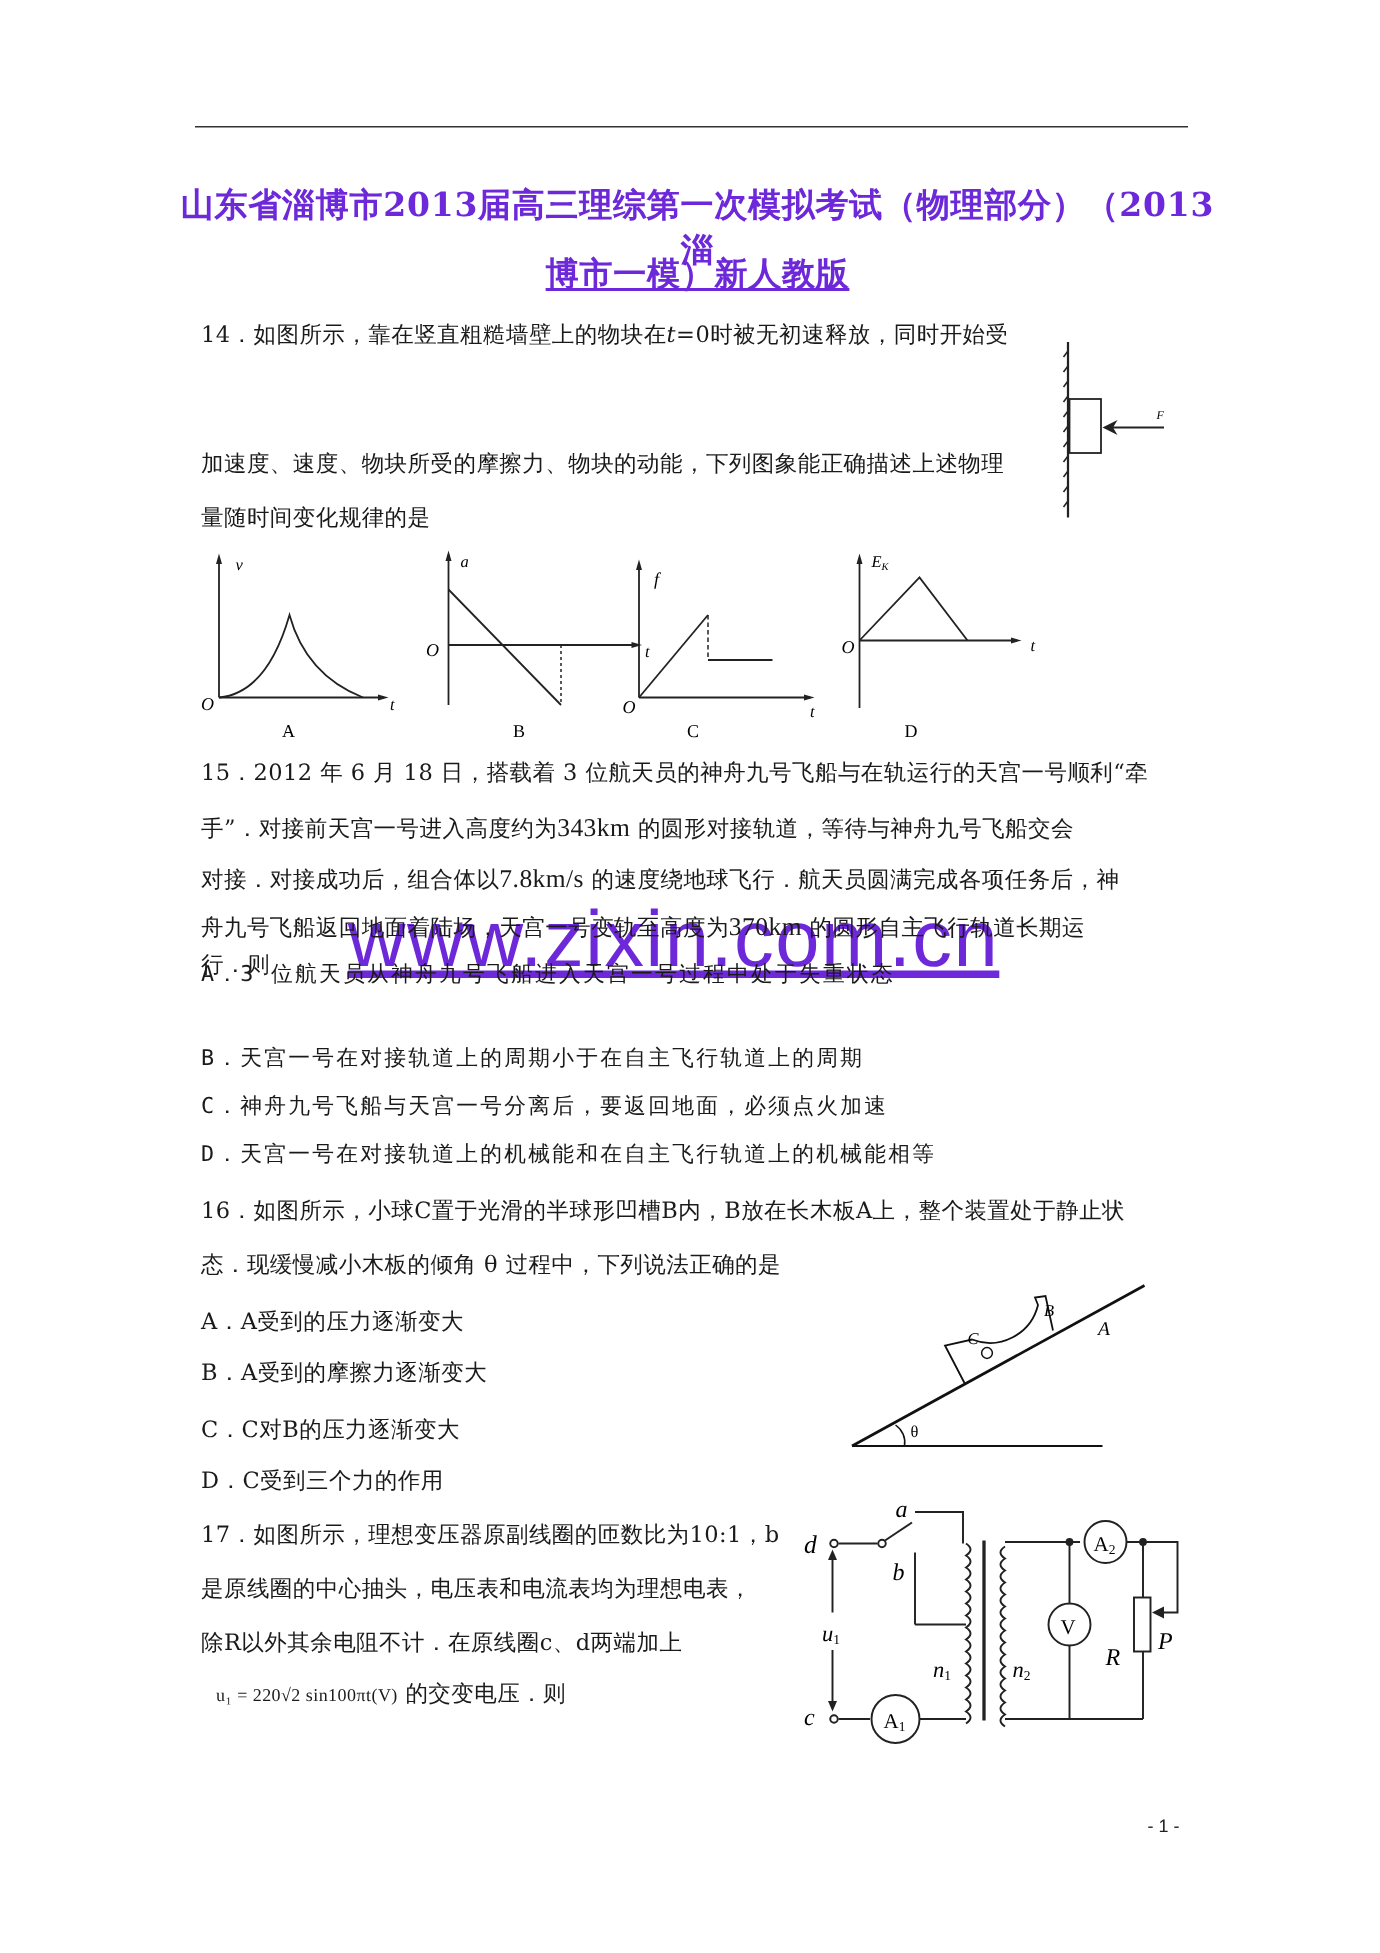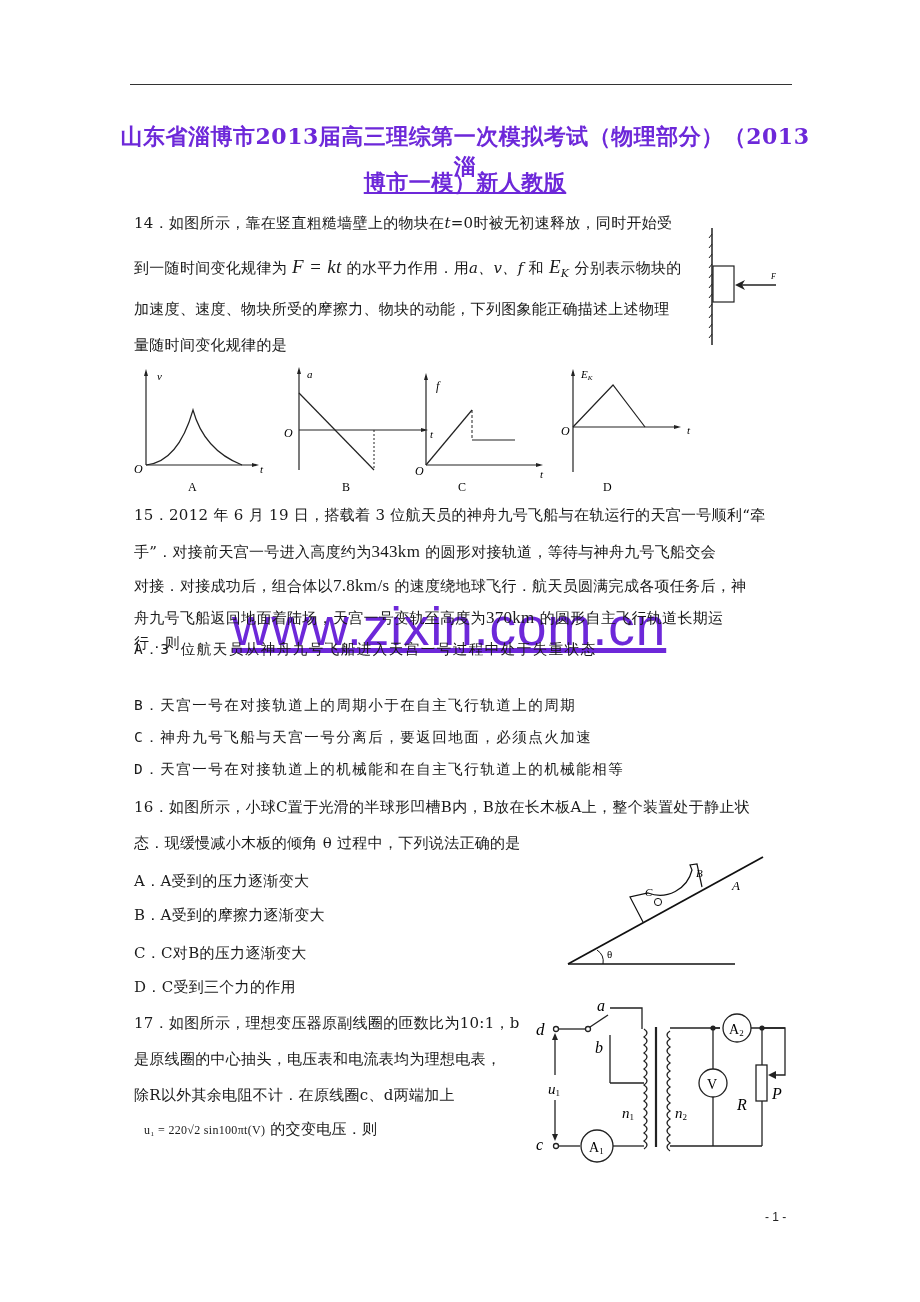--- a/index.html
+++ b/index.html
@@ -29,28 +29,20 @@
 <div class="watermark">www.zixin.com.cn</div>
 
 <div class="content">
   <div class="top-rule"></div>
   <div class="title t1">山东省淄博市2013届高三理综第一次模拟考试（物理部分）（2013淄</div>
   <div class="title t2">博市一模）新人教版</div>
 
   <div class="line" style="top:214px">
     <span>14．如图所示，靠在竖直粗糙墙壁上的物块在</span><span class="it">t</span><span>=0时被无初速释放，同时开始受</span>
   </div>
-  <div class="line" style="top:256px">
-    <span>到一随时间变化规律为</span>
-    <span class="math">F = kt</span>
-    <span>的水平力作用．用</span><span class="it">a、v、f</span>
-    <span>和</span>
-    <span class="math">E</span><span class="sub">K</span>
-    <span>分别表示物块的</span>
-  </div>
   <div class="line" style="top:300px">加速度、速度、物块所受的摩擦力、物块的动能，下列图象能正确描述上述物理</div>
   <div class="line" style="top:336px">量随时间变化规律的是</div>
 
   <svg style="left:690px;top:220px" width="120" height="130">
     <line x1="22" y1="8" x2="22" y2="125" stroke="#222" stroke-width="1.5"></line>
     <g stroke="#222" stroke-width="1">
       <line x1="22" y1="14" x2="19" y2="18"></line>
         <line x1="22" y1="24" x2="19" y2="28"></line>
         <line x1="22" y1="34" x2="19" y2="38"></line>
       <line x1="22" y1="44" x2="19" y2="48"></line>
@@ -112,21 +104,21 @@
     <polygon points="23,9 21,16 25,16" fill="#222"></polygon>
     <line x1="23" y1="67" x2="128" y2="67" stroke="#222" stroke-width="1.2"></line>
     <polygon points="131,67 124,65 124,69" fill="#222"></polygon>
     <polyline points="23,67 63,25 95,67" fill="none" stroke="#222" stroke-width="1.2"></polyline>
     <text x="31" y="18" font-size="11" font-style="italic"><tspan>E</tspan><tspan font-size="7" dy="2">K</tspan></text>
     <text x="137" y="74" font-size="11" font-style="italic">t</text>
     <text x="11" y="75" font-size="12" font-style="italic">O</text>
     <text x="53" y="131" font-size="12">D</text>
   </svg>
 
-  <div class="line" style="top:506px">15．2012 年 6 月 19 日，搭载着 3 位航天员的神舟九号飞船与在轨运行的天宫一号顺利“牵</div>
+  <div class="line" style="top:506px">15．2012 年 6 月 18 日，搭载着 3 位航天员的神舟九号飞船与在轨运行的天宫一号顺利“牵</div>
   <div class="line" style="top:542px">
     <span>手”．对接前天宫一号进入高度约为</span><span class="bold-num">343km</span> <span>的圆形对接轨道，等待与神舟九号飞船交会</span>
   </div>
   <div class="line" style="top:576px">
     <span>对接．对接成功后，组合体以</span><span class="bold-num">7.8km/s</span> <span>的速度绕地球飞行．航天员圆满完成各项任务后，神</span>
   </div>
   <div class="line" style="top:608px">
     <span>舟九号飞船返回地面着陆场，天宫一号变轨至高度为</span><span class="bold-num">370km</span> <span>的圆形自主飞行轨道长期运</span>
   </div>
   <div class="line" style="top:634px">行．则</div>

